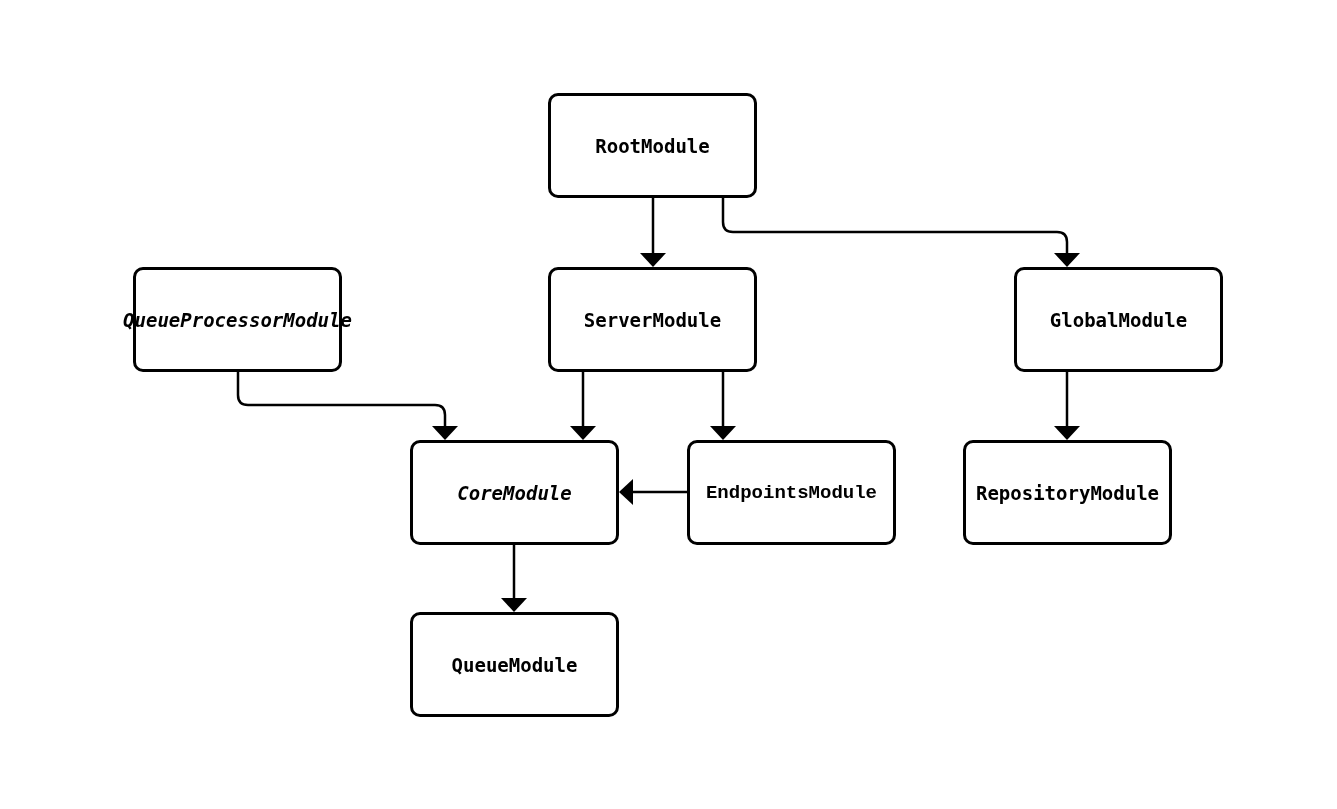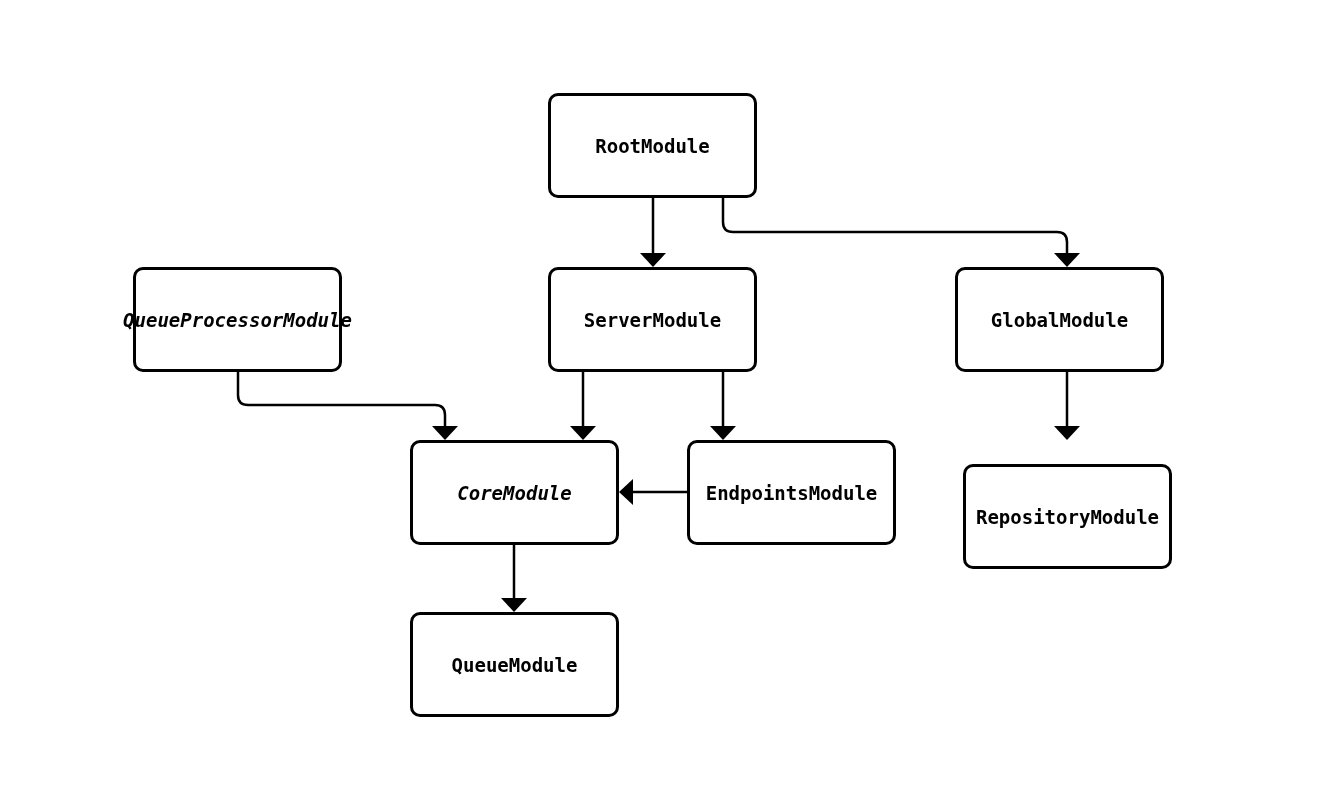--- a/index.html
+++ b/index.html
@@ -47,24 +47,24 @@
     text-align: center;
     color: #000000;
     font-size: 19px;
     font-weight: bold;
     line-height: 22px;
     white-space: nowrap;
   }
   .node-root          { left: 548px; top: 93px;  }
   .node-queueprocessor{ left: 133px; top: 267px; font-style: italic; }
   .node-server        { left: 548px; top: 267px; }
-  .node-global        { left: 955px; top: 267px; }
+  .node-global        { left: 1014px; top: 267px; }
   .node-core          { left: 410px; top: 440px; font-style: italic; }
-  .node-endpoints     { left: 687px; top: 440px; }
-  .node-repository    { left: 963px; top: 440px; margin-top: 24px; }
+  .node-endpoints     { left: 687px; top: 440px; font-family: Liberation Mono, monospace; }
+  .node-repository    { left: 963px; top: 440px; }
   .node-queue         { left: 410px; top: 612px; }
 </style>
 </head>
 <body>
 
 <div class="canvas">
 
   <svg class="edges-layer" width="1337" height="809" viewBox="0 0 1337 809" xmlns="http://www.w3.org/2000/svg">
 
     <g>

